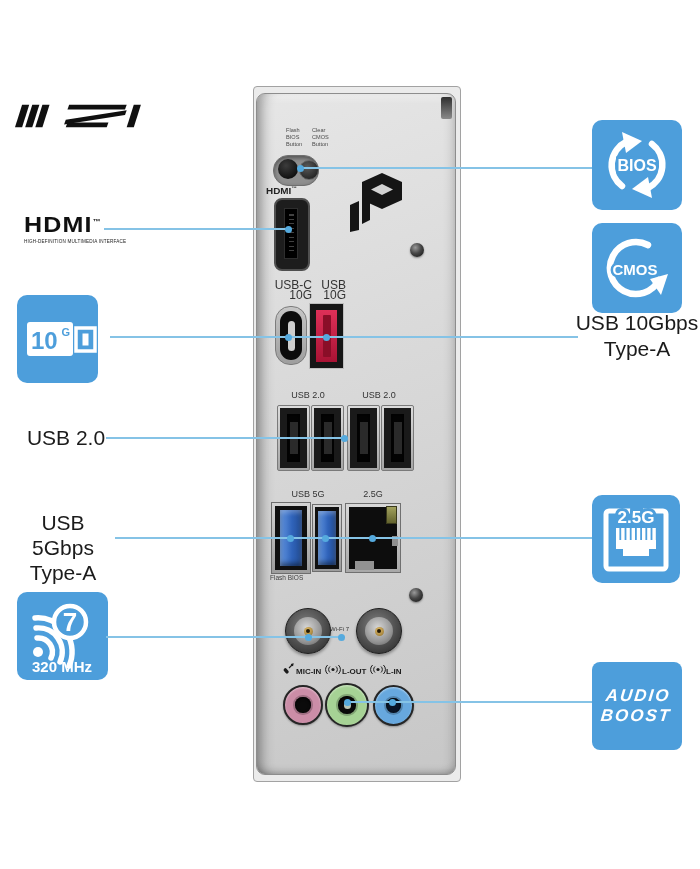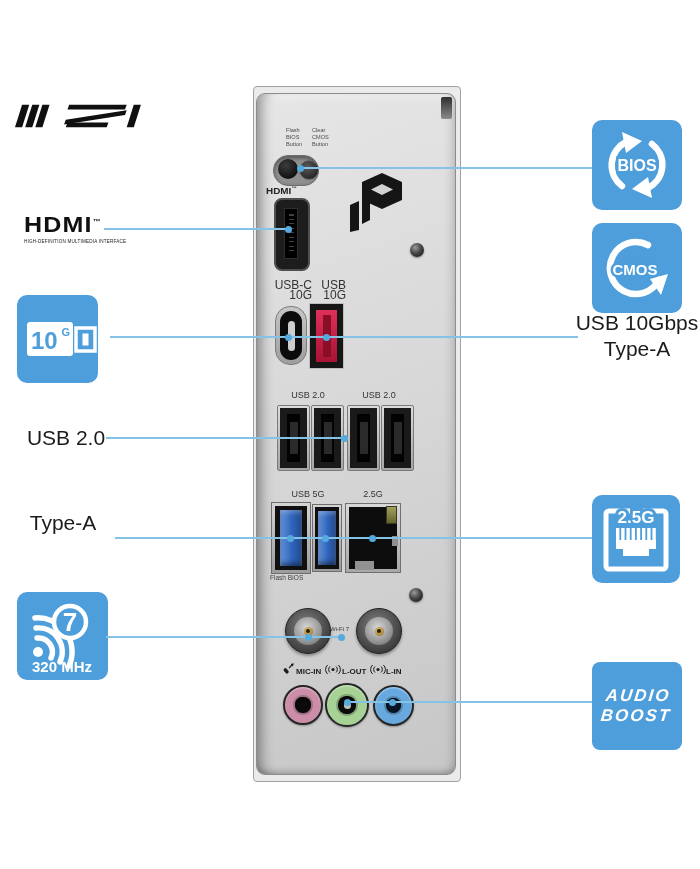--- a/index.html
+++ b/index.html
@@ -143,20 +143,21 @@
       <text x="14" y="54" font-size="24" font-weight="bold" fill="#4d9edb">10</text>
       <text x="44.5" y="41" font-size="11" font-weight="bold" fill="#4d9edb">G</text>
       <rect x="59" y="33" width="19" height="23" fill="none" stroke="#fff" stroke-width="3.5"></rect>
       <rect x="65.5" y="38.5" width="6" height="12" fill="#fff"></rect>
     </svg>
   </div>
 
   <div class="callout-text" style="left:20px;top:425px;width:92px;">USB 2.0</div>
 
   <div class="callout-text" style="left:8px;top:510px;width:110px;">
+    <div>USB 5Gbps</div>
     <div>Type-A</div>
   </div>
 
   <div class="badge" style="left:17px;top:592px;width:91px;height:88px;">
     <svg width="91" height="88" viewBox="0 0 91 88">
       <g fill="none" stroke="#fff" stroke-width="5.5" stroke-linecap="round">
         <path d="M34,66 A14,14 0 0 0 20,46"></path>
         <path d="M43,70 A24,24 0 0 0 19,36"></path>
         <path d="M52,74 A34,34 0 0 0 18,26"></path>
       </g>

